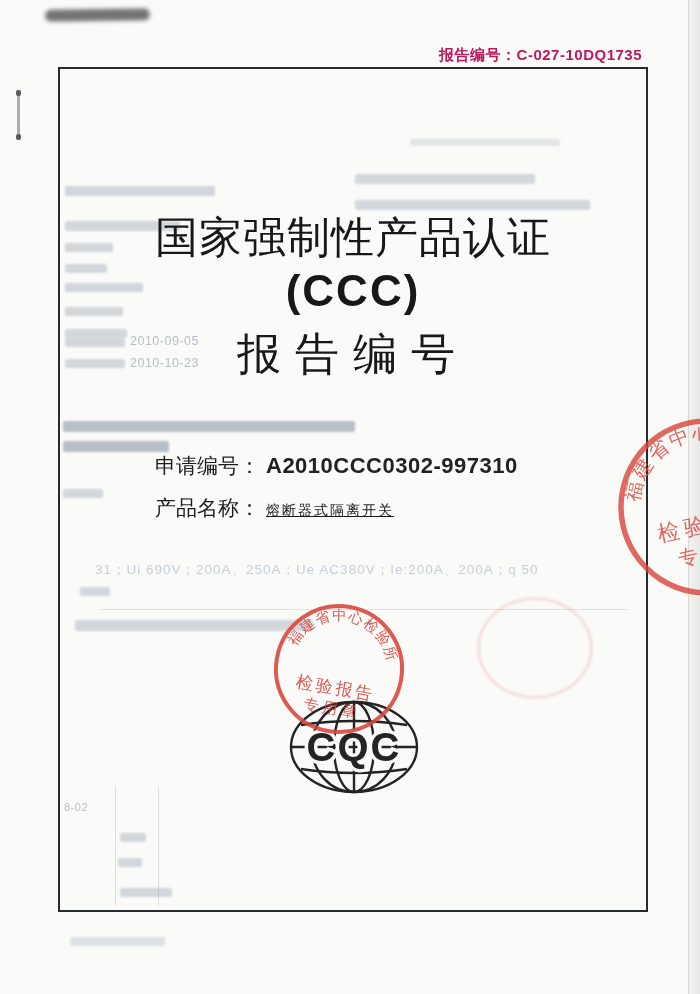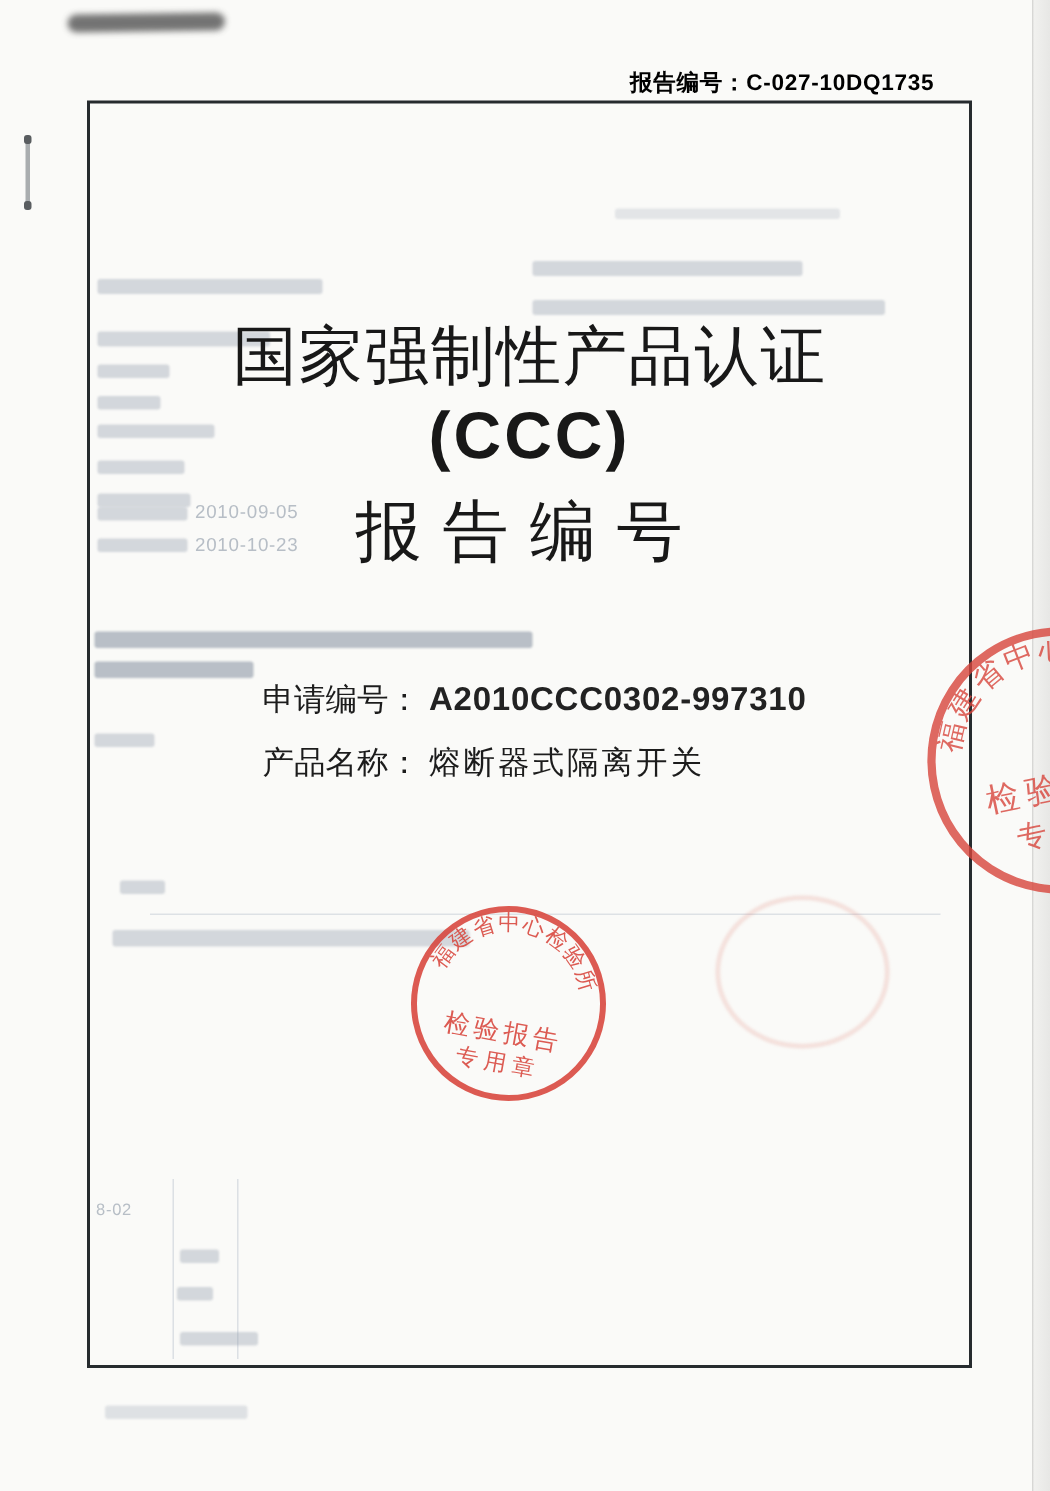--- a/index.html
+++ b/index.html
@@ -10,34 +10,34 @@
   .smudge-top{position:absolute;left:45px;top:9px;width:105px;height:12px;background:#474747;border-radius:6px;filter:blur(2.2px);opacity:.75;transform:rotate(-.8deg);}
   .edge-strip{position:absolute;right:0;top:0;width:11px;height:994px;background:linear-gradient(to right,#f1f1ef,#e7e7e5);border-left:1px solid #d7d7d5;}
   .staple-mark{position:absolute;left:17px;top:92px;width:3px;height:46px;background:#a9adaf;}
   .staple-mark:before,.staple-mark:after{content:"";position:absolute;left:-1px;width:5px;height:6px;background:#595d60;border-radius:2px;}
   .staple-mark:before{top:-2px;} .staple-mark:after{bottom:-2px;}
 
   
   .frame{position:absolute;left:58px;top:67px;width:586px;height:841px;border:2px solid #262b2e;z-index:2;}
 
   
-  .report-line{position:absolute;left:420px;top:46px;width:222px;text-align:left;font-size:15px;font-weight:bold;color:#000000;letter-spacing:.5px;z-index:3;}
+  .report-line{position:absolute;left:420px;top:46px;width:222px;text-align:right;font-size:15px;font-weight:bold;color:#be185d;letter-spacing:.5px;z-index:3;}
 
   
   .t-center{position:absolute;left:58px;width:590px;text-align:center;color:#181818;z-index:3;}
   .title-cn{font-family:"DejaVu Serif","Liberation Serif",serif;}
   .title1{top:209px;font-size:43px;letter-spacing:1px;}
   .title2{top:266px;font-size:44px;font-weight:600;letter-spacing:2px;font-family:"Liberation Sans",sans-serif;}
   .title3{top:325px;font-size:44px;letter-spacing:14px;}
 
   
-  .field-row{position:absolute;left:155px;white-space:nowrap;z-index:3;margin-left:20px;}
+  .field-row{position:absolute;left:155px;white-space:nowrap;z-index:3;}
   .field-label{font-family:"DejaVu Serif","Liberation Serif",serif;font-size:21px;color:#1c1c1c;}
   .field-value{font-family:"Liberation Sans",sans-serif;font-size:22px;font-weight:600;color:#222;margin-left:6px;letter-spacing:.5px;}
-  .field-value-cn{font-family:"DejaVu Serif","Liberation Serif",serif;font-size:21px;font-weight:normal;color:#1c1c1c;margin-left:6px;letter-spacing:2px;}
+  .field-value-cn{font-family:"DejaVu Serif","Liberation Serif",serif;font-size:14px;font-weight:normal;color:#1c1c1c;margin-left:6px;letter-spacing:2px;text-decoration:underline;}
   .row1{top:452px;} .row2{top:494px;} .row3{top:536px;}
   .agency-row{position:absolute;left:130px;top:640px;z-index:4;white-space:nowrap;}
 
   
   .gb{position:absolute;background:rgba(148,158,173,.38);filter:blur(.8px);border-radius:2px;z-index:1;}
   .gb-dark{background:rgba(120,132,150,.5);}
   .ghost-text{position:absolute;color:#b7bec6;font-size:12.5px;filter:blur(.3px);z-index:1;letter-spacing:.5px;}
   .ghost-spec{position:absolute;left:95px;top:561px;width:550px;color:#c6cfda;font-size:13.5px;filter:blur(.4px);letter-spacing:1px;z-index:1;white-space:nowrap;overflow:hidden;}
   .ghost-rule{position:absolute;left:100px;top:609px;width:527px;height:1px;background:rgba(165,178,195,.35);z-index:1;}
   .ghost-vline{position:absolute;width:1px;background:rgba(160,172,188,.32);z-index:1;}
@@ -75,20 +75,21 @@
   <div class="ghost-text" style="left:130px;top:356px;">2010-10-23</div>
 
   <div class="gb" style="left:355px;top:174px;width:180px;height:10px;"></div>
   <div class="gb" style="left:355px;top:200px;width:235px;height:10px;"></div>
   <div class="gb" style="left:410px;top:139px;width:150px;height:7px;opacity:.6;"></div>
 
   <div class="gb gb-dark" style="left:63px;top:421px;width:292px;height:11px;"></div>
   <div class="gb gb-dark" style="left:63px;top:441px;width:106px;height:11px;"></div>
   <div class="gb" style="left:63px;top:489px;width:40px;height:9px;"></div>
 
+  <div class="ghost-spec">31；Ui 690V；200A、250A；Ue AC380V；Ie:200A、200A；q 50</div>
   <div class="gb" style="left:80px;top:587px;width:30px;height:9px;"></div>
   <div class="ghost-rule"></div>
   <div class="gb" style="left:75px;top:620px;width:238px;height:11px;"></div>
   <div class="ghost-stamp"></div>
 
   <div class="ghost-text" style="left:64px;top:801px;font-size:11px;">8-02</div>
   <div class="ghost-vline" style="left:115px;top:786px;height:120px;"></div>
   <div class="ghost-vline" style="left:158px;top:786px;height:120px;"></div>
   <div class="gb" style="left:120px;top:833px;width:26px;height:9px;"></div>
   <div class="gb" style="left:118px;top:858px;width:24px;height:9px;"></div>
@@ -104,20 +105,34 @@
   <div class="t-center title-cn title3">报告编号</div>
 
   <div class="field-row row1">
     <span class="field-label">申请编号：</span><span class="field-value">A2010CCC0302-997310</span>
   </div>
   <div class="field-row row2">
     <span class="field-label">产品名称：</span><span class="field-value-cn">熔断器式隔离开关</span>
   </div>
 
 
+  <div class="globe">
+    <svg viewBox="0 0 132 96" width="132" height="96">
+      <g fill="none" stroke="#242424" stroke-width="2.4">
+        <ellipse cx="66" cy="48" rx="63" ry="45"></ellipse>
+        <ellipse cx="66" cy="48" rx="42" ry="45"></ellipse>
+        <ellipse cx="66" cy="48" rx="20" ry="45"></ellipse>
+        <line x1="66" y1="3" x2="66" y2="93"></line>
+        <path d="M 13,26 Q 66,18 119,26"></path>
+        <path d="M 3,48 L 129,48"></path>
+        <path d="M 13,70 Q 66,78 119,70"></path>
+      </g>
+      <text x="66" y="62" text-anchor="middle" font-size="40" fill="#242424" stroke="#fafaf8" stroke-width="7" paint-order="stroke">CQC</text>
+    </svg>
+  </div>
 
   <div class="seal seal-center">
     <svg viewBox="0 0 140 140" width="140" height="140">
       <circle cx="70" cy="70" r="63" fill="none" stroke="#d8453c" stroke-width="4"></circle>
       <path id="ringPathC" d="M 25.6 49.3 A 49 49 0 0 1 114.4 49.3" fill="none"></path>
       <text font-size="14.5" fill="#d8453c" letter-spacing="1">
         <textPath href="#ringPathC" startOffset="50%" text-anchor="middle">福建省中心检验所</textPath>
       </text>
       <text x="70" y="95" text-anchor="middle" font-size="17" letter-spacing="3" fill="#d8453c">检验报告</text>
       <text x="70" y="115" text-anchor="middle" font-size="15" letter-spacing="4" fill="#d8453c">专用章</text>

